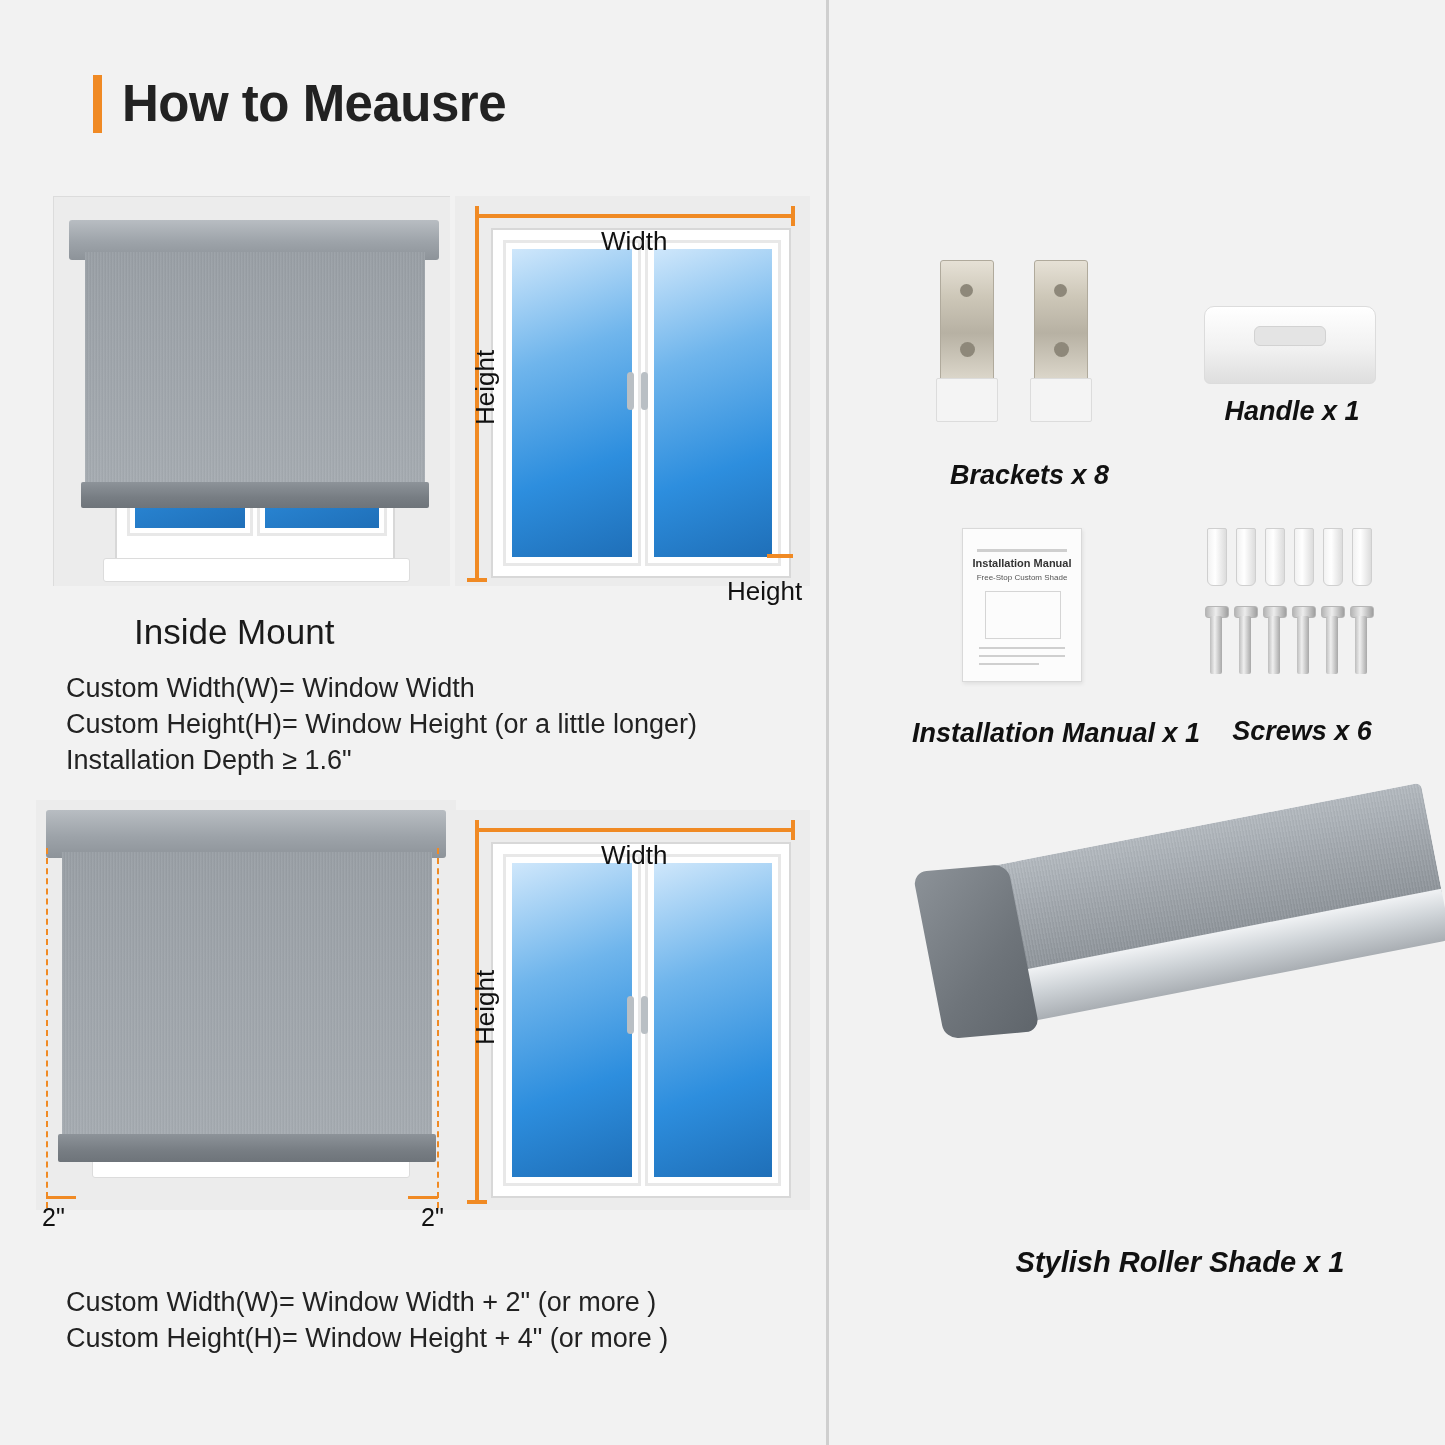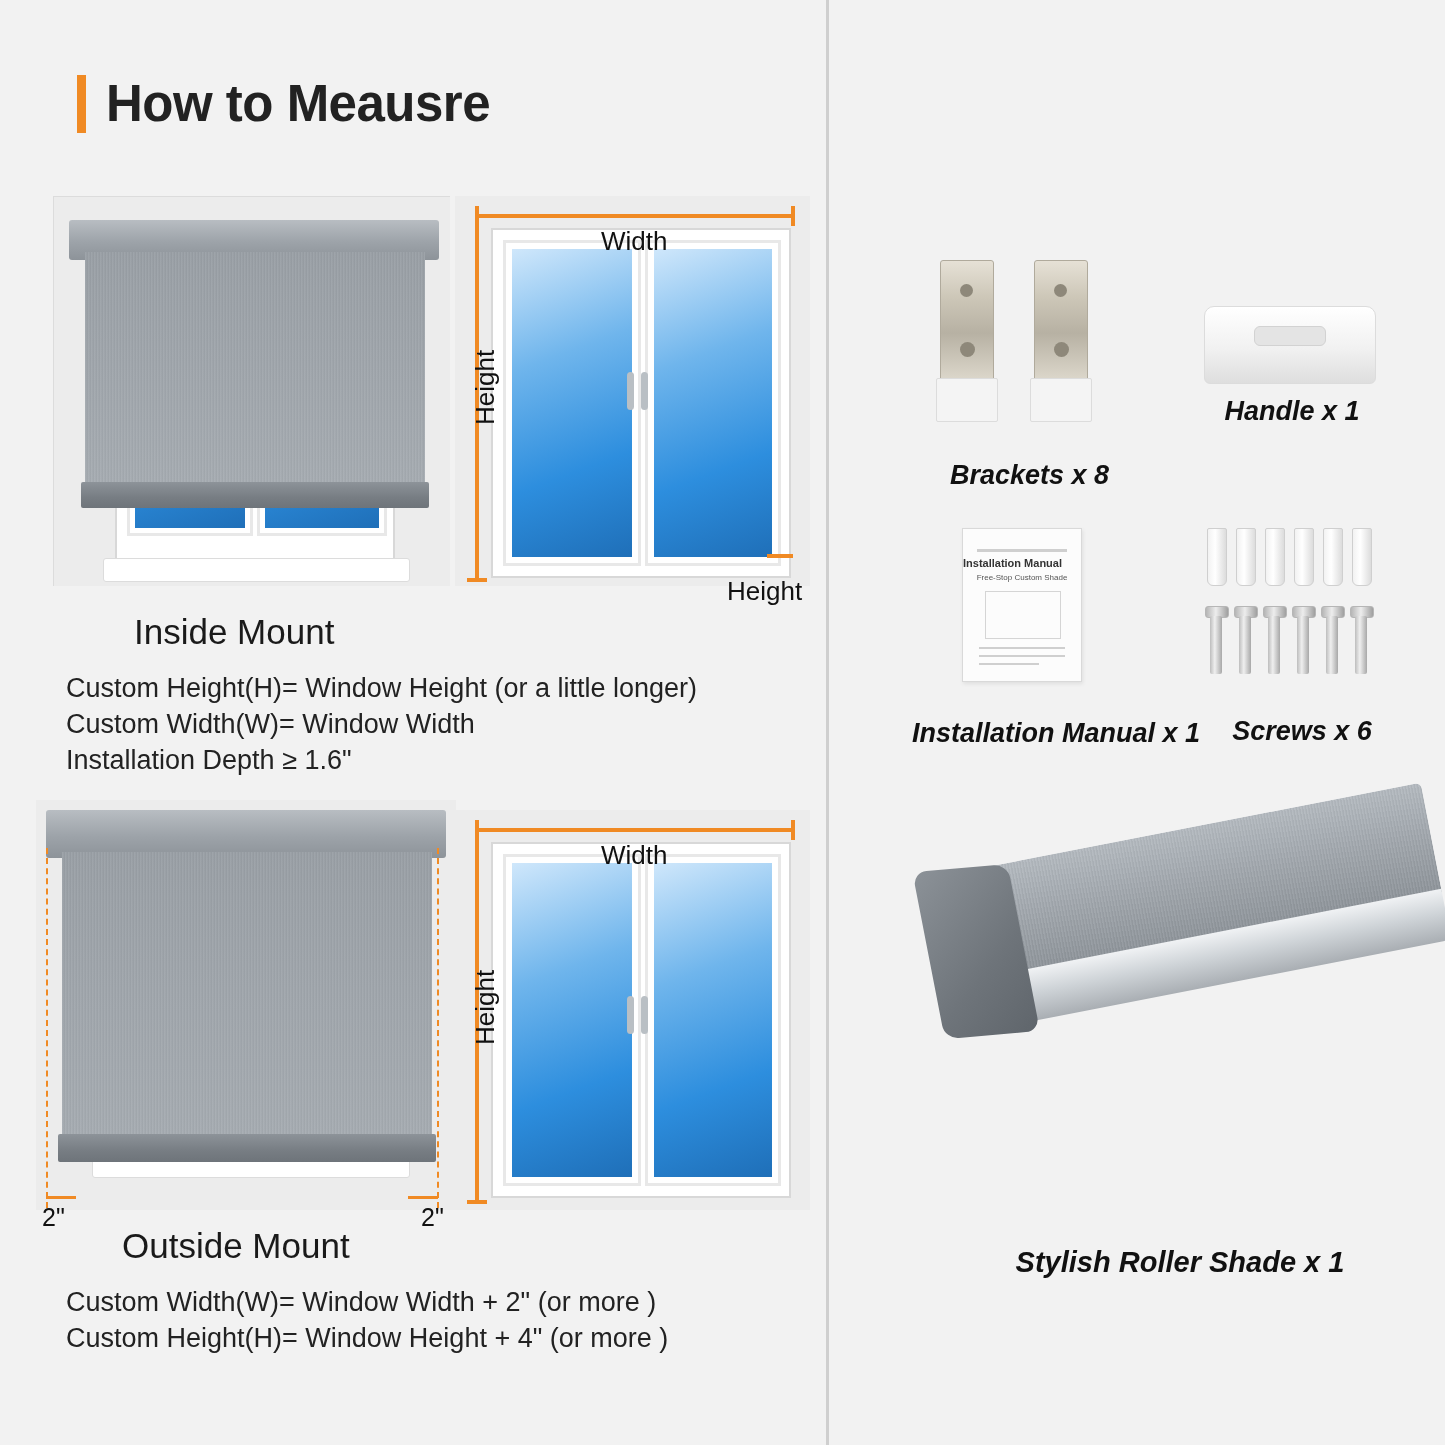--- a/index.html
+++ b/index.html
@@ -38,21 +38,21 @@
     background: #f08a24;
     margin-right: 20px;
   }
   .heading-text {
     font-size: 51px;
     font-weight: bold;
     color: #222222;
     letter-spacing: -0.5px;
     white-space: nowrap;
   }
-  #heading-left { left: 42px; top: 74px; padding-left: 35px; }
+  #heading-left { left: 58px; top: 74px; padding-left: 35px; }
   #heading-right { left: 873px; top: 74px; }
 
   
   .mount-title {
     position: absolute;
     font-size: 35px;
     color: #1a1a1a;
     font-weight: 500;
   }
   .mount-lines {
@@ -189,20 +189,21 @@
     position: absolute;
     background: #cfcfcf;
     height: 3px;
   }
   .manual-title {
     position: absolute;
     font-size: 11px;
     font-weight: bold;
     color: #333;
     width: 100%;
+    text-align: center;
   }
   .manual-sub {
     position: absolute;
     font-size: 8px;
     color: #555;
     width: 100%;
     text-align: center;
   }
   .anchor {
     position: absolute;
@@ -304,22 +305,22 @@
     <div class="handle" style="left:186px; top:176px; height:38px;"></div>
 
     <div class="orange-line" style="left:312px; top:358px; width:26px; height:4px;"></div>
   </div>
   <div class="measure-label" style="left:601px; top:226px;">Width</div>
   <div class="measure-label rot" style="left:470px; top:425px;">Height</div>
   <div class="measure-label" style="left:727px; top:576px;">Height</div>
 
   <div class="mount-title" style="left:134px; top:612px;">Inside Mount</div>
   <div class="mount-lines" style="left:66px; top:670px;">
+    <div>Custom Width(W)= Window Width</div>
     <div>Custom Height(H)= Window Height (or a little longer)</div>
-    <div>Custom Width(W)= Window Width</div>
     <div>Installation Depth ≥ 1.6"</div>
   </div>
 
   <div class="photo" style="left:36px; top:800px; width:420px; height:410px; background:#ececec;">
 
     <div style="position:absolute; left:56px; top:352px; width:316px; height:24px; background:#ffffff; border:1px solid #dcdcdc; border-radius:3px;"></div>
     <div class="win-sash" style="left:76px; top:330px; width:128px; height:30px;"></div>
     <div class="win-glass" style="left:84px; top:336px; width:112px; height:18px;"></div>
     <div class="win-sash" style="left:208px; top:330px; width:130px; height:30px;"></div>
     <div class="win-glass" style="left:216px; top:336px; width:114px; height:18px;"></div>
@@ -346,21 +347,20 @@
     <div class="win-sash" style="left:48px; top:44px; width:138px; height:332px;"></div>
     <div class="win-glass" style="left:57px; top:53px; width:120px; height:314px;"></div>
     <div class="win-sash" style="left:190px; top:44px; width:136px; height:332px;"></div>
     <div class="win-glass" style="left:199px; top:53px; width:118px; height:314px;"></div>
     <div class="handle" style="left:172px; top:186px; height:38px;"></div>
     <div class="handle" style="left:186px; top:186px; height:38px;"></div>
   </div>
   <div class="measure-label" style="left:601px; top:840px;">Width</div>
   <div class="measure-label rot" style="left:470px; top:1045px;">Height</div>
 
-  <div class="mount-title" style="left:122px; top:1226px;">Outside Mount</div>
   <div class="mount-lines" style="left:66px; top:1284px;">
     <div>Custom Width(W)= Window Width + 2" (or more )</div>
     <div>Custom Height(H)= Window Height + 4" (or more )</div>
   </div>
 
   <div style="position:absolute; left:930px; top:250px; width:180px; height:200px;">
 
     <div class="bracket" style="left:10px; top:10px; width:52px; height:120px;"></div>
     <div class="bracket-hole" style="left:30px; top:34px; width:13px; height:13px;"></div>
     <div class="bracket-hole" style="left:30px; top:92px; width:15px; height:15px;"></div>

